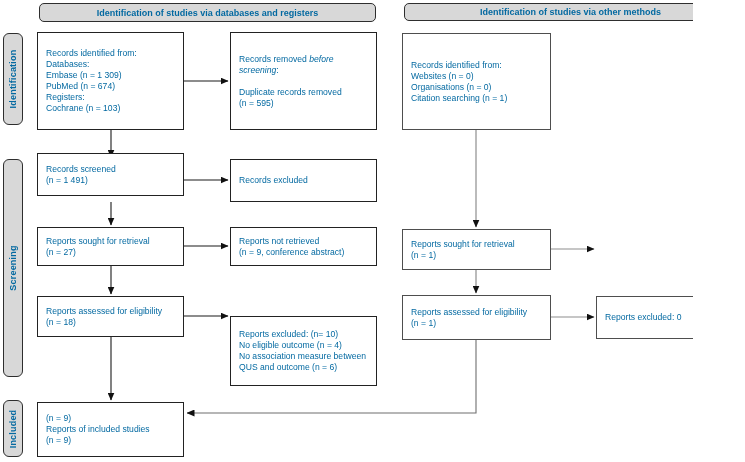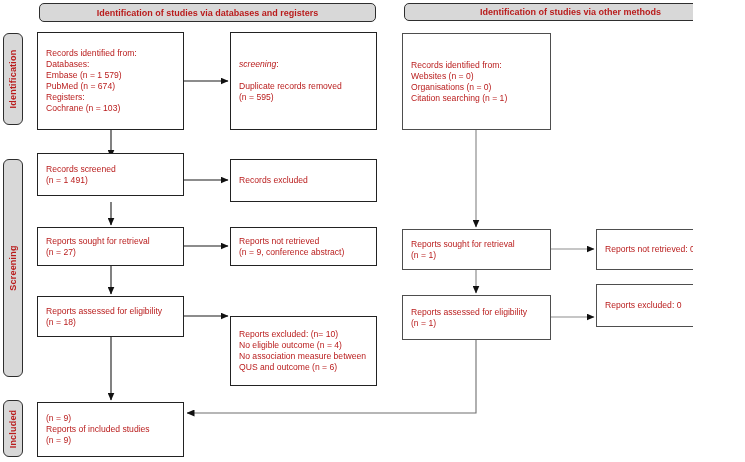--- a/index.html
+++ b/index.html
@@ -1,18 +1,18 @@
 <!DOCTYPE html>
 <html><head>
 <meta charset="utf-8">
 <style>
   html,body{margin:0;padding:0;background:#ffffff;}
   .canvas{
     position:relative;width:693px;height:462px;background:#ffffff;
-    font-family:"Liberation Sans","DejaVu Sans",sans-serif;color:#b91c1c;overflow:hidden;
+    font-family:"Liberation Sans","DejaVu Sans",sans-serif;color:#0369a1;overflow:hidden;
   }
   .arrows{position:absolute;left:0;top:0;width:745px;height:462px;pointer-events:none;}
   .ld{stroke:#1a1a1a;stroke-width:1.1;}
   .lg{stroke:#8e8e8e;stroke-width:1.2;}
   .lg2{stroke:#6f6f6f;stroke-width:1.1;fill:none;}
   .box{
     position:absolute;box-sizing:border-box;background:#ffffff;border:1.4px solid #222222;
     display:flex;flex-direction:column;justify-content:center;
     padding:2px 3px 2px 8px;font-size:8.6px;line-height:11px;letter-spacing:0;
   }
@@ -65,26 +65,27 @@
   <div class="side" style="left:3px;top:159px;width:20px;height:218px">
     <span class="vtext">Screening</span>
   </div>
   <div class="side" style="left:3px;top:400px;width:20px;height:57px">
     <span class="vtext">Included</span>
   </div>
 
   <div class="box" style="left:37px;top:32px;width:147px;height:98px">
       <div><span>Records identified from:</span></div>
       <div><span>Databases:</span></div>
-      <div><span>Embase (n = 1 579)</span></div>
+      <div><span>Embase (n = 1 309)</span></div>
       <div><span>PubMed (n = 674)</span></div>
       <div><span>Registers:</span></div>
       <div><span>Cochrane (n = 103)</span></div>
     </div>
   <div class="box" style="left:230px;top:32px;width:147px;height:98px">
+      <div><span>Records removed </span><span style="font-style: italic;">before</span></div>
       <div><span style="font-style: italic;">screening</span><span>:</span></div>
       <div>&nbsp;</div>
       <div><span>Duplicate records removed</span></div>
       <div><span>(n = 595)</span></div>
     </div>
   <div class="box" style="left:37px;top:153px;width:147px;height:43px">
       <div><span>Records screened</span></div>
       <div><span>(n = 1 491)</span></div>
     </div>
   <div class="box" style="left:230px;top:159px;width:147px;height:43px">
@@ -117,24 +118,21 @@
   <div class="box rt" style="left:402px;top:33px;width:149px;height:97px">
       <div><span>Records identified from:</span></div>
       <div><span>Websites (n = 0)</span></div>
       <div><span>Organisations (n = 0)</span></div>
       <div><span>Citation searching (n = 1)</span></div>
     </div>
   <div class="box rt" style="left:402px;top:229px;width:149px;height:41px">
       <div><span>Reports sought for retrieval</span></div>
       <div><span>(n = 1)</span></div>
     </div>
-  <div class="box rt" style="left:596px;top:229px;width:141px;height:41px">
-      <div><span>Reports not retrieved: 0</span></div>
-    </div>
   <div class="box rt" style="left:402px;top:295px;width:149px;height:45px">
       <div><span>Reports assessed for eligibility</span></div>
       <div><span>(n = 1)</span></div>
     </div>
-  <div class="box rt" style="left:596px;top:284px;width:141px;height:43px">
+  <div class="box rt" style="left:596px;top:296px;width:141px;height:43px">
       <div><span>Reports excluded: 0</span></div>
     </div>
 
 </div>
 
 </body></html>

